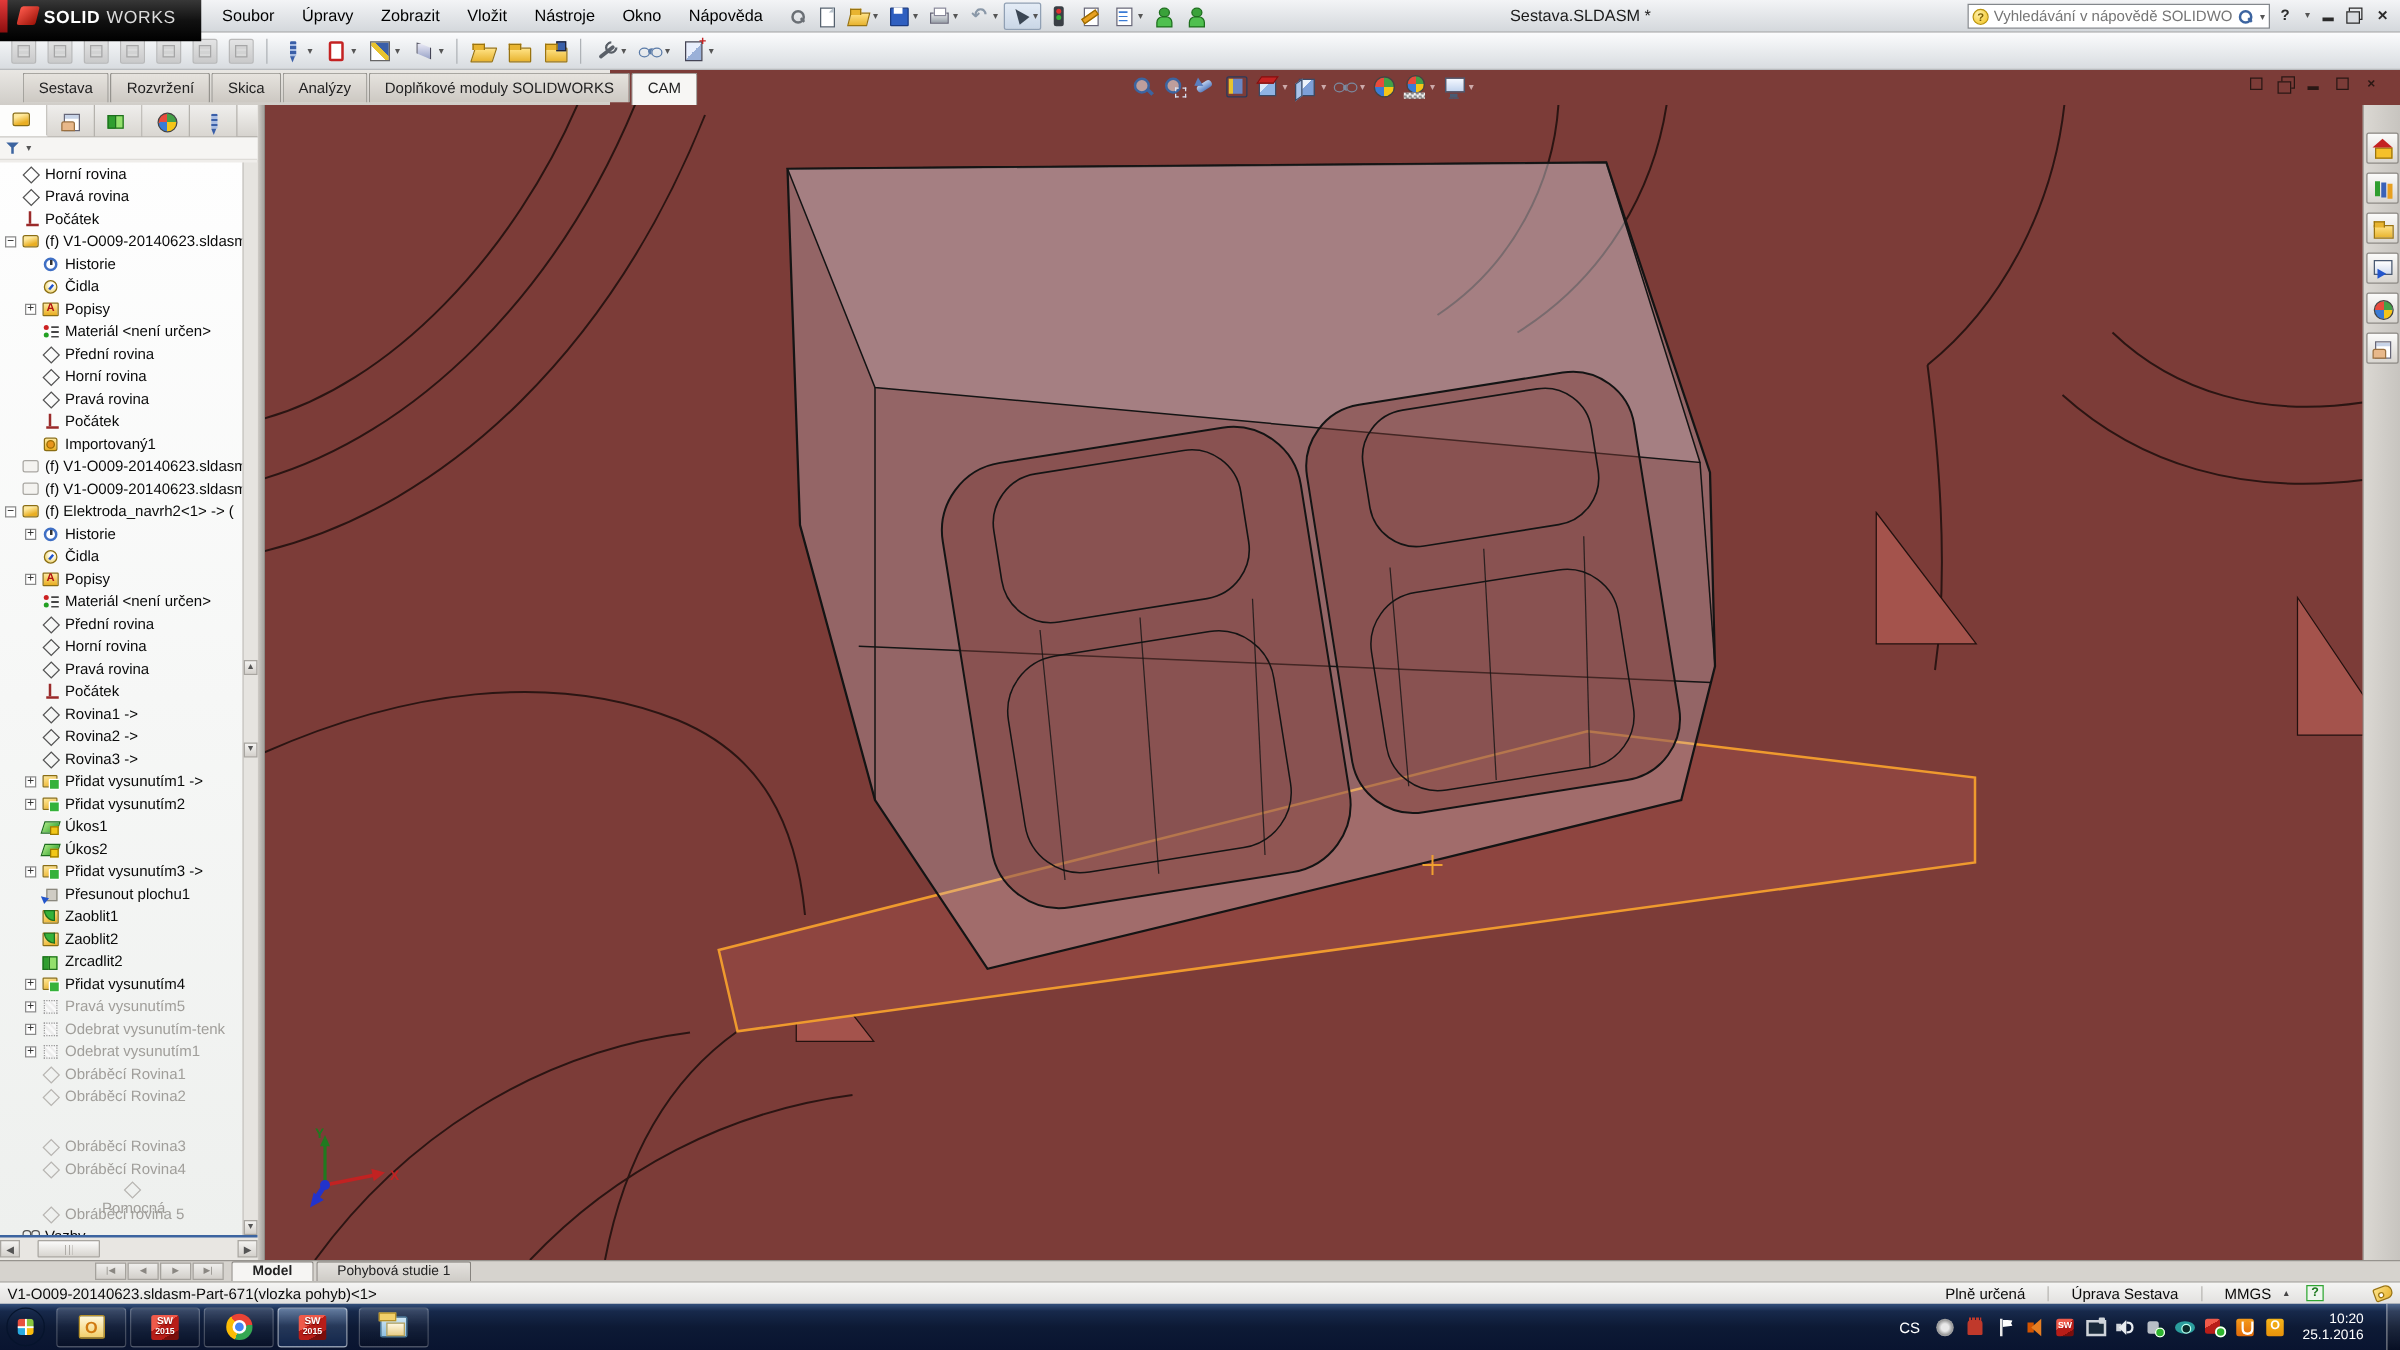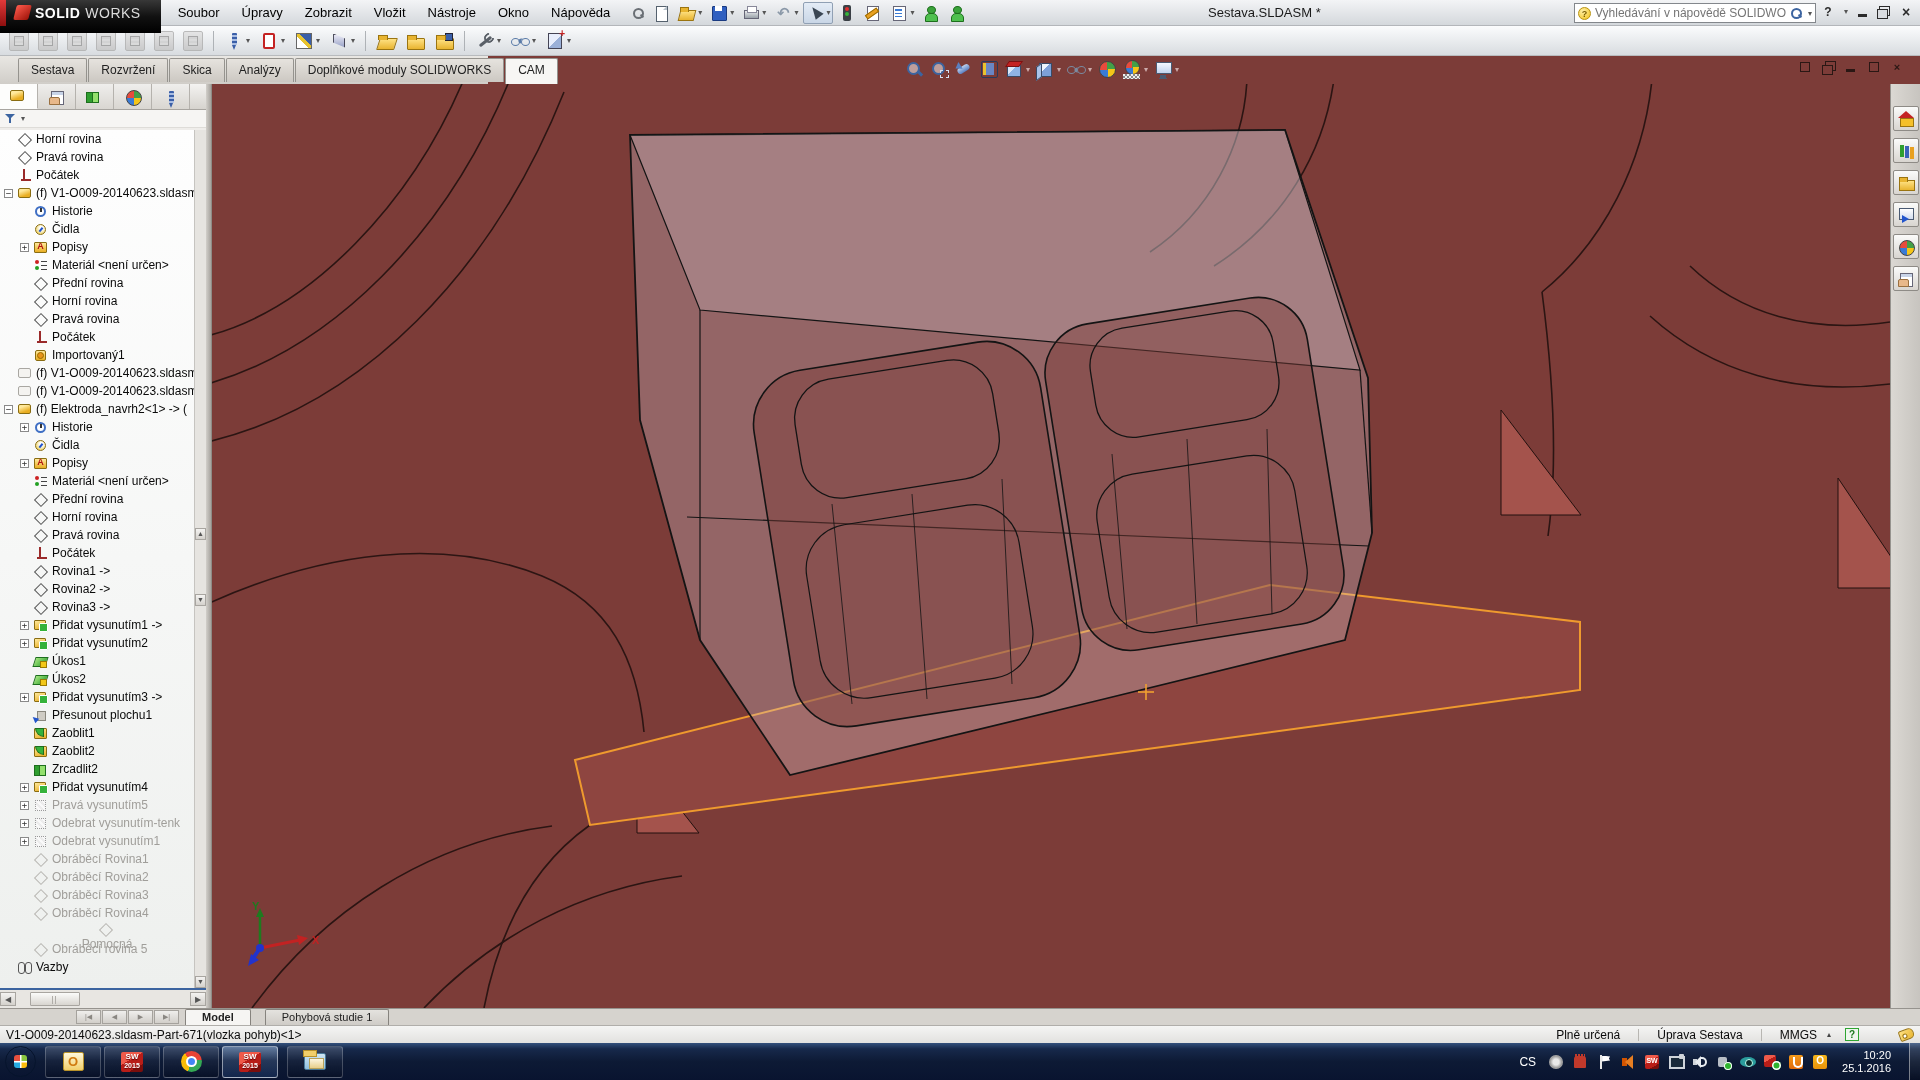--- a/index.html
+++ b/index.html
@@ -186,21 +186,21 @@
 .qi-props::after{content:"";position:absolute;left:1px;top:7px;width:12px;height:3px;background:#e8a020;transform:rotate(-35deg);border:1px solid #9a6a00}
 .qi-list::before{content:"";position:absolute;left:3px;top:2px;width:11px;height:13px;background:#fff;border:1px solid #667}
 .qi-list::after{content:"";position:absolute;left:5px;top:5px;width:7px;height:8px;background:repeating-linear-gradient(#3a7bd5 0 1.5px,transparent 1.5px 3.5px)}
 .qi-user::before{content:"";position:absolute;left:5px;top:2px;width:7px;height:6px;border-radius:50%;background:#3aa23a;border:1px solid #1d6e1d}
 .qi-user::after{content:"";position:absolute;left:3px;top:9px;width:11px;height:7px;border-radius:5px 5px 0 0;background:#4fc04f;border:1px solid #1d6e1d}
 
 
 .doctabs{position:absolute;top:1008px;left:0;right:0;height:17px;background:#d6d3ce;border-top:1px solid #96938e;display:flex;align-items:flex-end}
 .navbtns{display:flex;gap:1px;margin:0 6px 1px 76px}
 .nb{width:25px;height:14px;background:linear-gradient(#efeeec,#d2cfca);border:1px solid #a5a29d;color:#8a8782;font-size:7px;text-align:center;line-height:12px}
-.dtab{height:16px;padding:0 16px;border:1px solid #86837e;border-bottom:0;background:linear-gradient(#e4e2de,#cfccc7);font-size:11px;line-height:15px;color:#222;border-radius:2px 2px 0 0;margin-right:14px}
+.dtab{height:16px;padding:0 16px;border:1px solid #86837e;border-bottom:0;background:linear-gradient(#e4e2de,#cfccc7);font-size:11px;line-height:15px;color:#222;border-radius:2px 2px 0 0;margin-right:2px}
 .dtab.active{background:#f6f5f3;font-weight:bold}
 
 
 .statusbar{position:absolute;top:1025px;left:0;right:0;height:18px;background:linear-gradient(#f5f5f4,#e2e1df);border-top:1px solid #b0aeaa;display:flex;align-items:center;padding:0 6px;font-size:12px;color:#0a0a0a}
 .sb-left{flex:1}
 .sb-item{padding:0 18px;white-space:nowrap}
 .sb-sep{width:1px;height:12px;background:#b8b6b2}
 .sb-help{width:14px;height:13px;background:#eef6ee;border:1px solid #2fa532;color:#1c7a1f;font-weight:bold;font-size:10px;text-align:center;line-height:11px;margin:0 14px}
 .sb-tag{width:15px;height:11px;background:linear-gradient(135deg,#ffe284,#e8b430);border:1px solid #9a7410;transform:rotate(-20deg);border-radius:2px 5px 5px 2px;position:relative;margin-left:26px}
 .sb-tag::before{content:"";position:absolute;left:2px;top:3px;width:3px;height:3px;border-radius:50%;background:#fff;border:1px solid #9a7410}
@@ -646,21 +646,21 @@
           <div class="trow g" style="padding-left: 20px;">
             <span class="spc"></span>
             <i class="ti ti-plane"></i>
             <span>Obráběcí Rovina1</span>
           </div>
           <div class="trow g" style="padding-left: 20px;">
             <span class="spc"></span>
             <i class="ti ti-plane"></i>
             <span>Obráběcí Rovina2</span>
           </div>
-          <div class="trow g" style="padding-left: 20px;">
+          <div class="trow g" style="padding-left: 20px; margin-top: 22px;">
             <span class="spc"></span>
             <i class="ti ti-plane"></i>
             <span>Obráběcí Rovina3</span>
           </div>
           <div class="trow g" style="padding-left: 20px;">
             <span class="spc"></span>
             <i class="ti ti-plane"></i>
             <span>Obráběcí Rovina4</span>
           </div>
           <div class="trow g" style="padding-left: 20px; flex-direction: column;">

